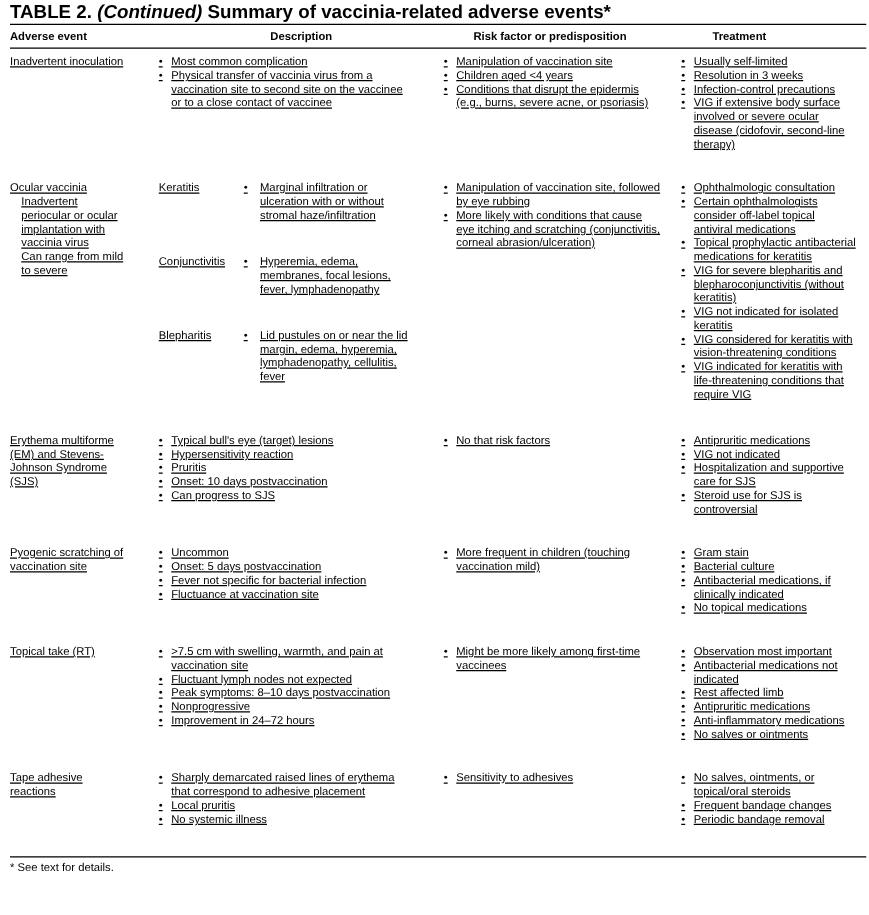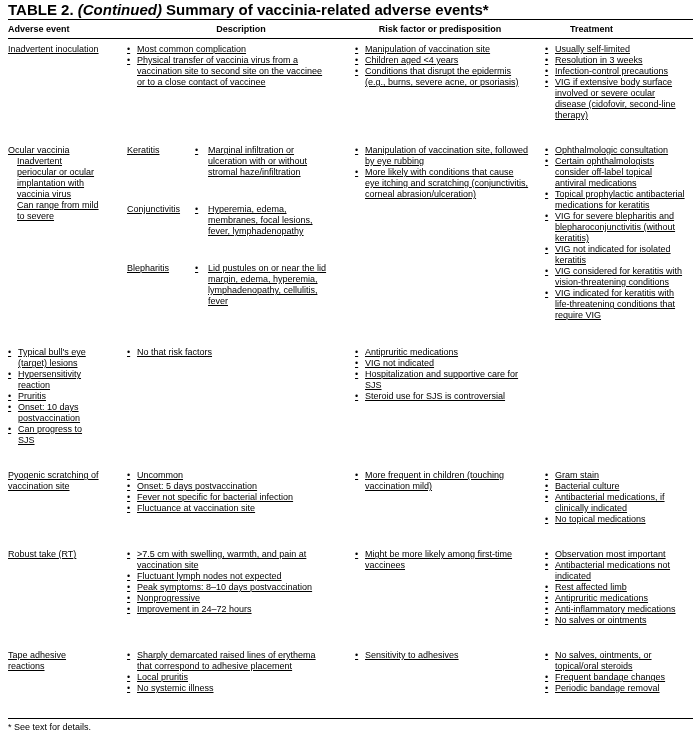--- a/index.html
+++ b/index.html
@@ -204,20 +204,23 @@
               <span class="btext">VIG considered for keratitis with vision-threatening conditions</span>
             </li>
             <li class="bitem">
               <span class="bul">•</span>
               <span class="btext">VIG indicated for keratitis with life-threatening conditions that require VIG</span>
             </li>
           </ul>
         </div>
       </div>
       <div class="trow">
+        <div class="cell c1">
+          <div class="ae-main">Erythema multiforme (EM) and Stevens-Johnson Syndrome (SJS)</div>
+        </div>
         <div class="cell c2">
           <ul class="blist">
             <li class="bitem">
               <span class="bul">•</span>
               <span class="btext">Typical bull's eye (target) lesions</span>
             </li>
             <li class="bitem">
               <span class="bul">•</span>
               <span class="btext">Hypersensitivity reaction</span>
             </li>
@@ -312,21 +315,21 @@
             </li>
             <li class="bitem">
               <span class="bul">•</span>
               <span class="btext">No topical medications</span>
             </li>
           </ul>
         </div>
       </div>
       <div class="trow">
         <div class="cell c1">
-          <div class="ae-main">Robust take (RT)</div>
+          <div class="ae-main">Topical take (RT)</div>
         </div>
         <div class="cell c2">
           <ul class="blist">
             <li class="bitem">
               <span class="bul">•</span>
               <span class="btext">&gt;7.5 cm with swelling, warmth, and pain at vaccination site</span>
             </li>
             <li class="bitem">
               <span class="bul">•</span>
               <span class="btext">Fluctuant lymph nodes not expected</span>

